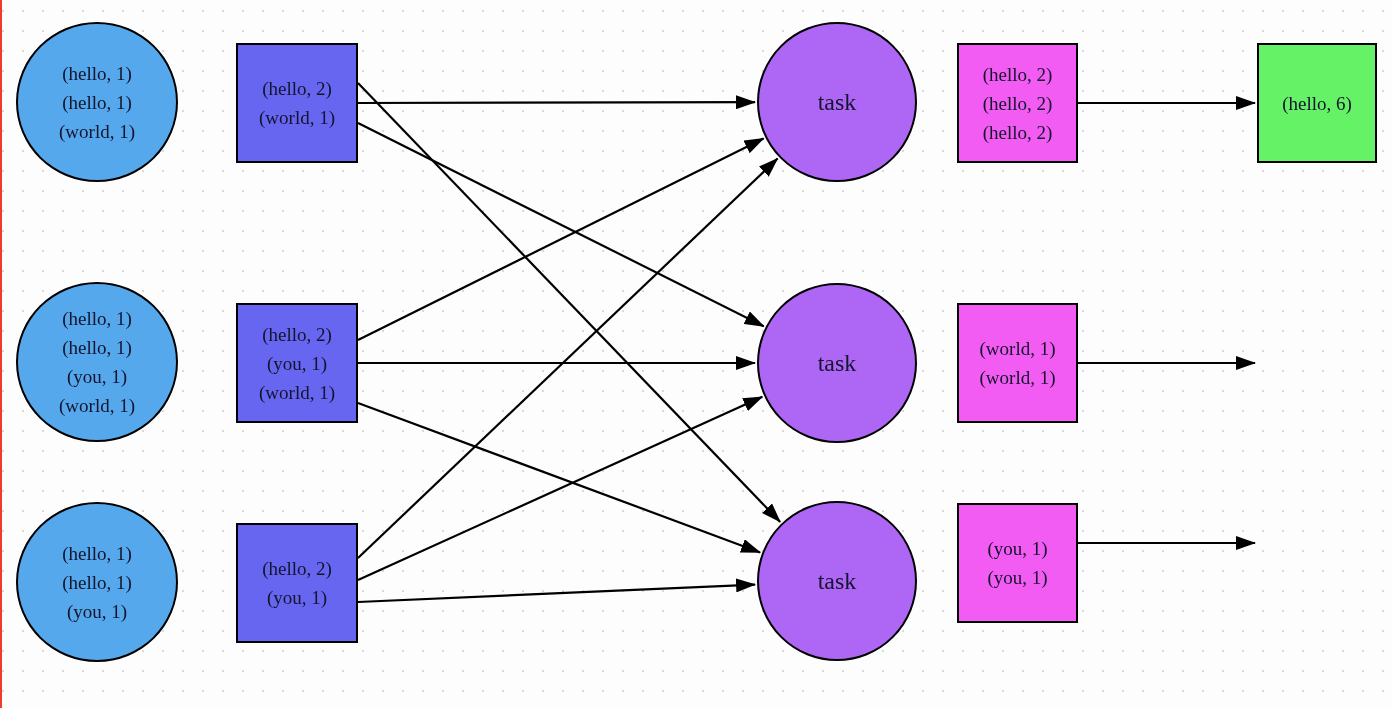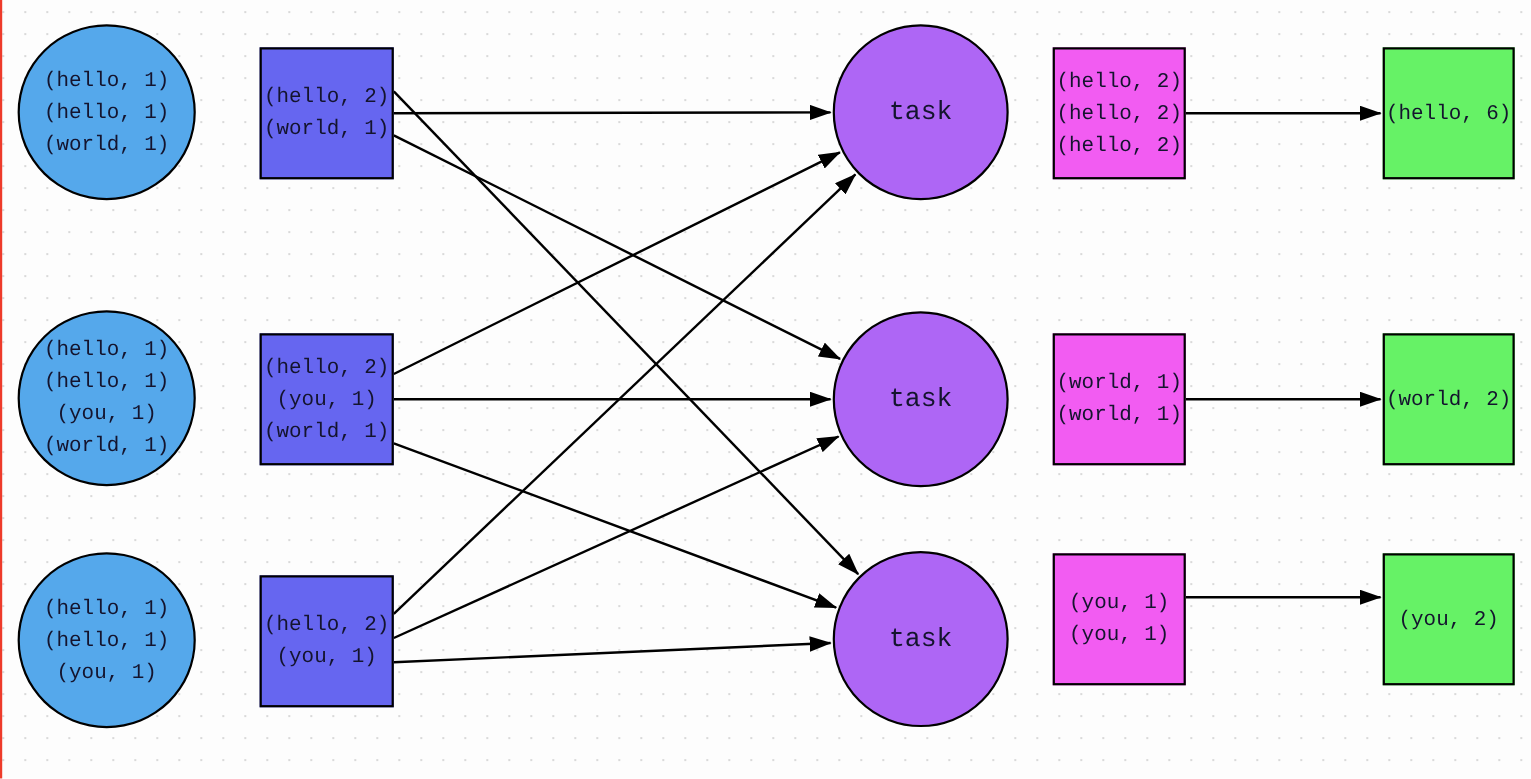--- a/index.html
+++ b/index.html
@@ -4,21 +4,21 @@
 <style>
   html,body{margin:0;padding:0;background:#ffffff;}
   #canvas{
     position:relative;
     width:1392px;height:708px;
     overflow:hidden;
     background-color:var(--bg,#fdfdfd);
     background-image:radial-gradient(circle, var(--grid-dot,#d9d9d9) 1.1px, transparent 1.4px);
     background-size:20px 20px;
     background-position:13px 1px;
-    font-family:Liberation Mono, monospace;
+    font-family:Liberation Serif, serif;
     color:var(--text,#14142e);
   }
   .node{
     position:absolute;
     display:flex;flex-direction:column;
     align-items:center;justify-content:center;
     text-align:center;
     border:2px solid var(--stroke,#000);
     box-sizing:border-box;
     font-size:19px;
@@ -133,21 +133,15 @@
     <div class="pair-line">(world, 1)</div>
   </div>
   <div class="node group-square" style="left:957px;top:503px">
     <div class="pair-line">(you, 1)</div>
     <div class="pair-line">(you, 1)</div>
   </div>
 
   <div class="node output-square" style="left:1257px;top:43px">
     <div class="pair-line">(hello, 6)</div>
   </div>
-  <div class="node output-square" style="left:1257px;top:303px">
-    <div class="pair-line">(world, 2)</div>
-  </div>
-  <div class="node output-square" style="left:1257px;top:503px">
-    <div class="pair-line">(you, 2)</div>
-  </div>
 
   <div id="left-edge-artifact"></div>
 </div>
 
 </body></html>

